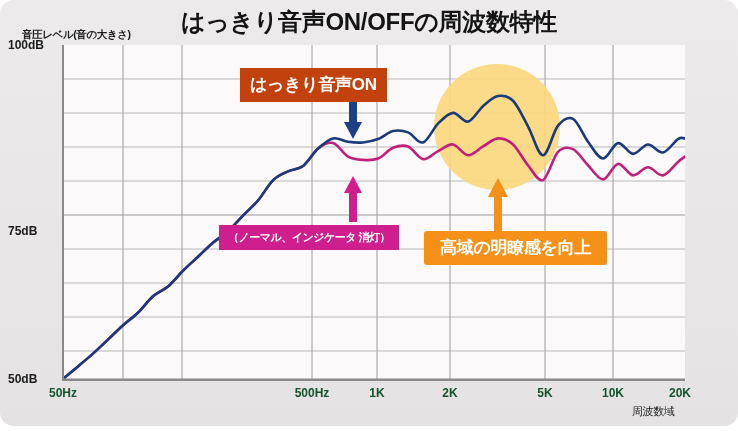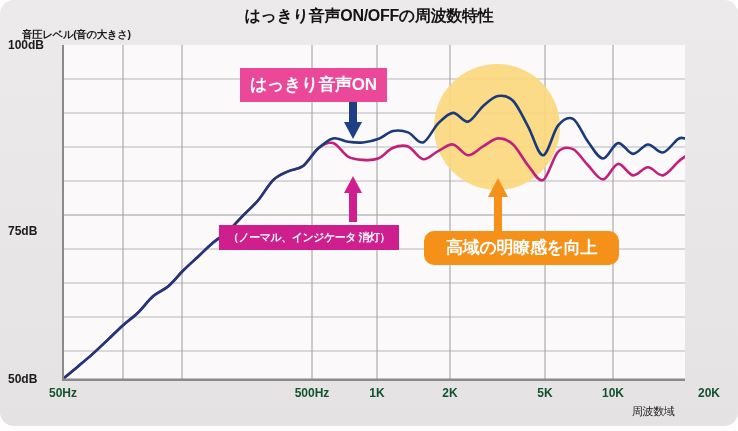--- a/index.html
+++ b/index.html
@@ -3,35 +3,35 @@
 <meta charset="utf-8">
 <style>
   html,body{margin:0;padding:0;background:#ffffff;}
   body{width:738px;height:431px;font-family:"Liberation Sans","DejaVu Sans",sans-serif;}
   #root{position:relative;width:738px;height:431px;overflow:hidden;background:#ffffff;}
   .panel{position:absolute;left:0;top:0;width:738px;height:426px;
          background:linear-gradient(180deg,#eceaea 0%,#e9e7e7 45%,#e4e2e2 100%);
          border-radius:14px;}
   .bottombar{position:absolute;left:0;top:426px;width:738px;height:5px;background:#ffffff;}
   .title{position:absolute;left:0;top:6px;width:738px;text-align:center;
-         font-size:16px;font-weight:bold;color:#141414;letter-spacing:-0.3px;}
+         font-size:24px;font-weight:bold;color:#141414;letter-spacing:-0.3px;}
   .ylabel{position:absolute;left:22px;top:28px;font-size:10.5px;font-weight:bold;color:#1b1b1b;letter-spacing:-0.4px;}
   .ytick{position:absolute;font-size:12px;font-weight:bold;color:#1b1b1b;width:48px;}
   .xtick{position:absolute;font-size:12px;font-weight:bold;color:#14532d;text-align:center;width:60px;}
   .xaxis-label{position:absolute;font-size:11px;font-weight:normal;color:#1b1b1b;letter-spacing:-0.4px;}
   .plot{position:absolute;left:62px;top:45px;width:623px;height:336px;background:#fbf9fa;}
   .plot svg{display:block;}
   .cal{position:absolute;box-sizing:border-box;}
   .callout{position:absolute;box-sizing:border-box;color:#fff;text-align:center;}
   .callout .l1{font-weight:bold;letter-spacing:-0.3px;}
   .callout .l2{font-weight:bold;letter-spacing:-0.5px;}
-  .c-on{background:#ec4899;font-size:17px;padding:5px 10px 6px;}
+  .c-on{background:#c2410c;font-size:17px;padding:5px 10px 6px;}
   .c-off{background:#cf1f8e;font-size:17px;padding:4px 9px 5px;}
   .c-off .l2{font-size:11px;display:block;margin-top:1px;}
-  .c-or{background:#f59019;font-size:17px;padding:5px 22px 6px;border-radius:10px;}
+  .c-or{background:#f59019;font-size:17px;padding:5px 16px 6px;border-radius:3px;}
 </style>
 </head>
 <body>
 
 <div id="root">
   <div class="panel"></div>
   <div class="bottombar"></div>
 
   <div class="title">はっきり音声ON/OFFの周波数特性</div>
   <div class="ylabel">音圧レベル(音の大きさ)</div>
@@ -93,15 +93,15 @@
   <div class="callout c-or" style="left:424px;top:231px;">
     <span class="l1">高域の明瞭感を向上</span>
   </div>
 
   <div class="xtick" style="left:33px;top:386px;">50Hz</div>
   <div class="xtick" style="left:282px;top:386px;">500Hz</div>
   <div class="xtick" style="left:347px;top:386px;">1K</div>
   <div class="xtick" style="left:420px;top:386px;">2K</div>
   <div class="xtick" style="left:515px;top:386px;">5K</div>
   <div class="xtick" style="left:583px;top:386px;">10K</div>
-  <div class="xtick" style="left:679px;top:386px;">20K</div>
+  <div class="xtick" style="left:650px;top:386px;">20K</div>
   <div class="xaxis-label" style="left:632px;top:404px;">周波数域</div>
 </div>
 
 </body></html>

